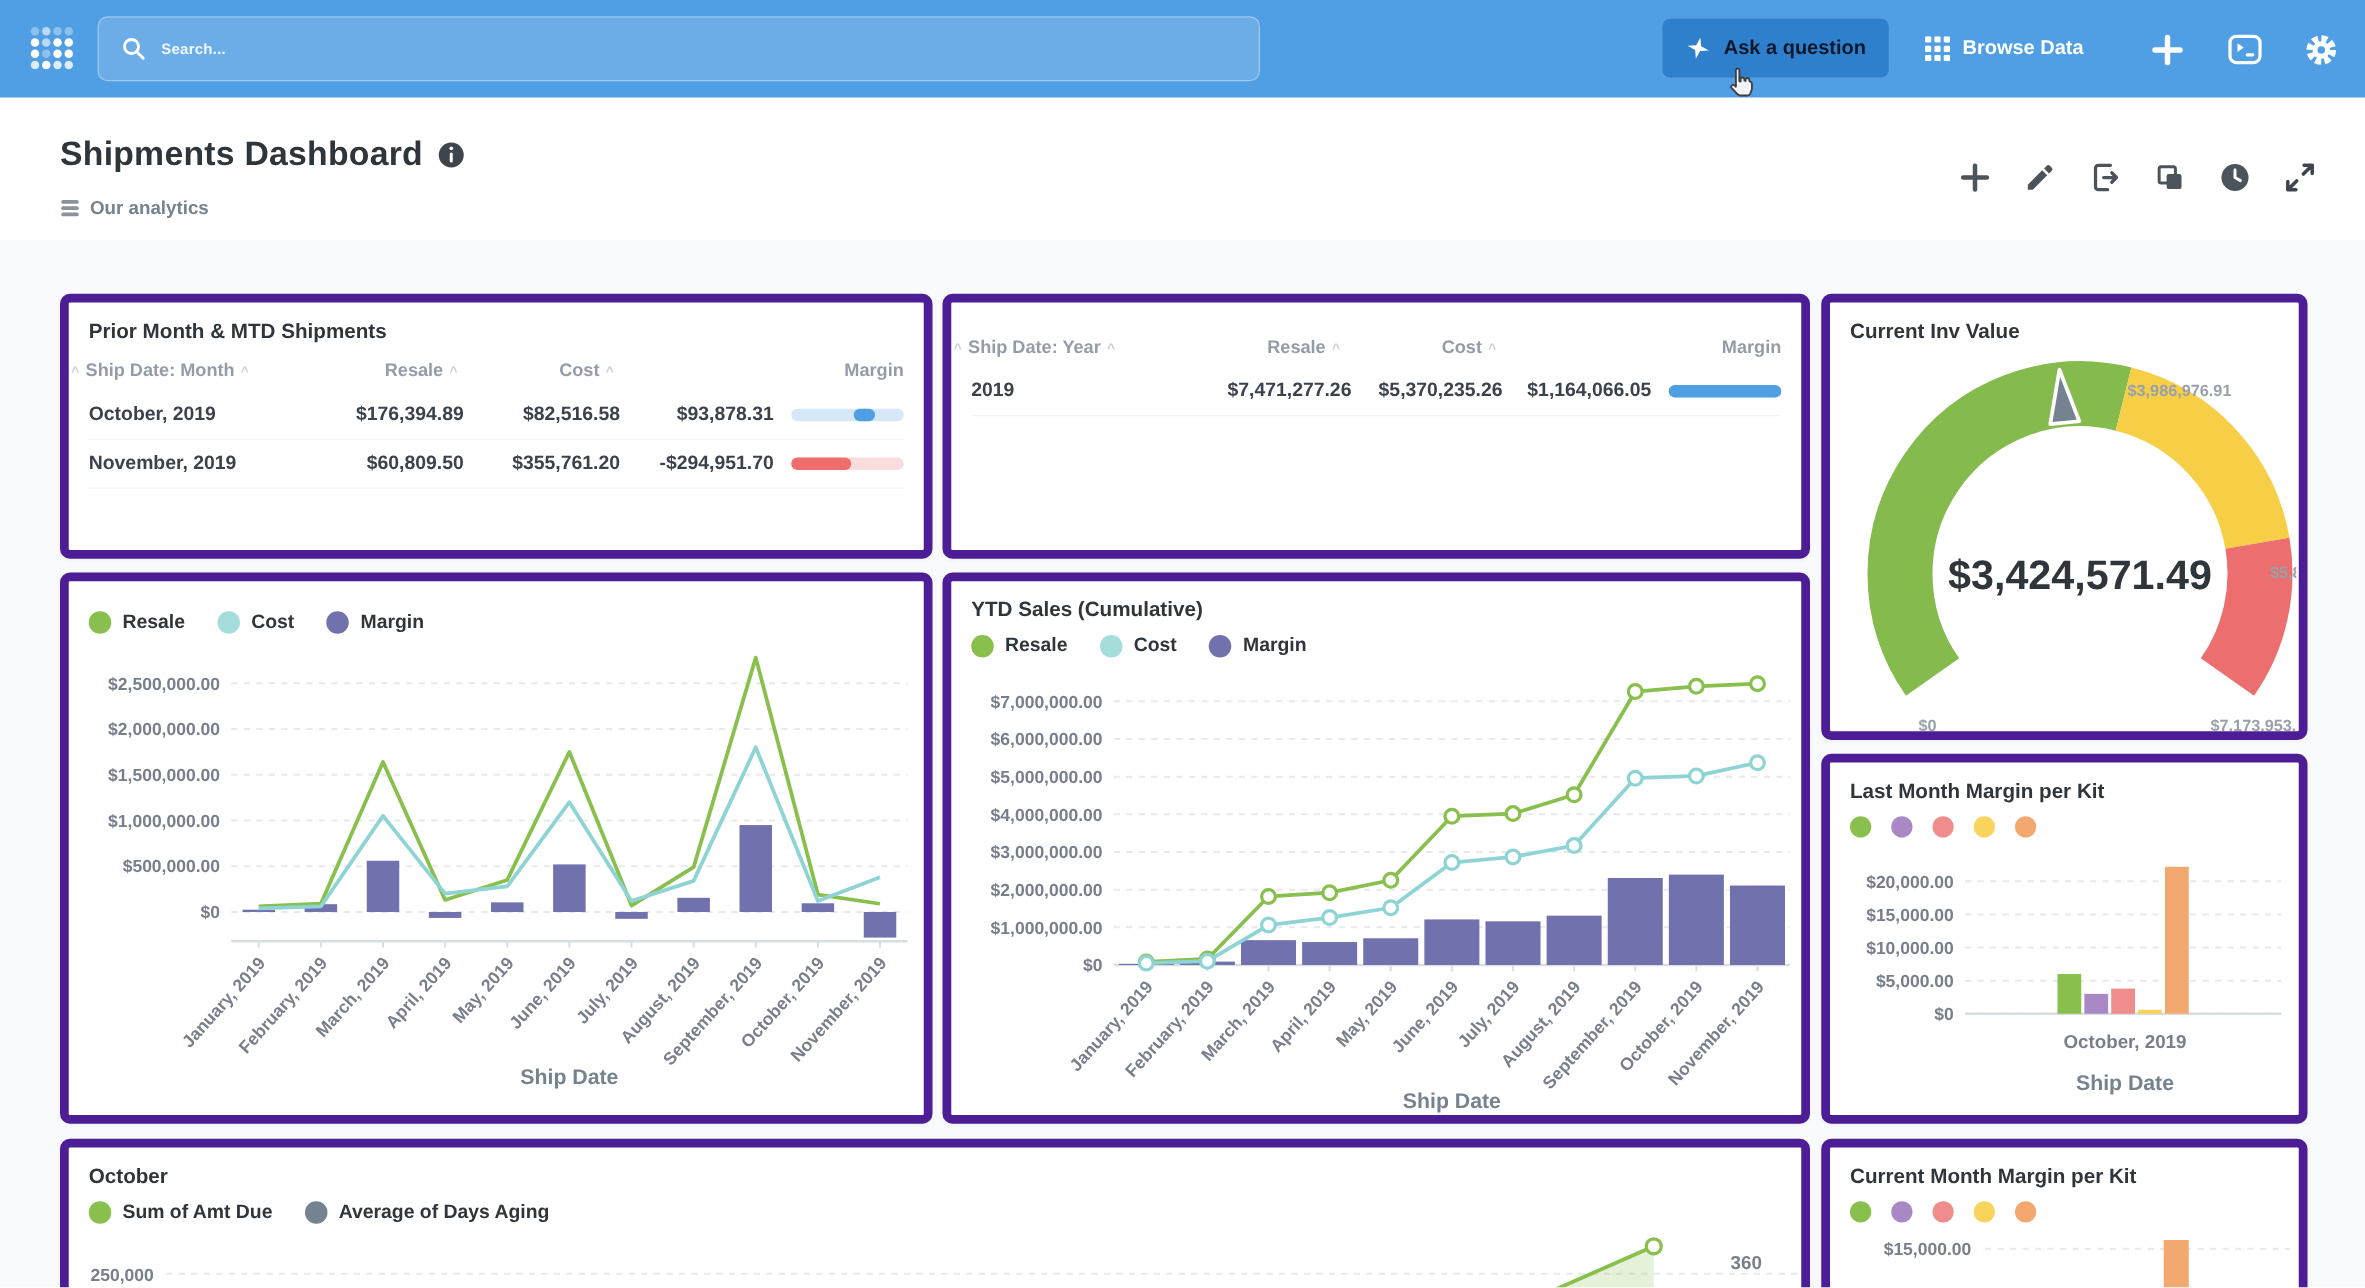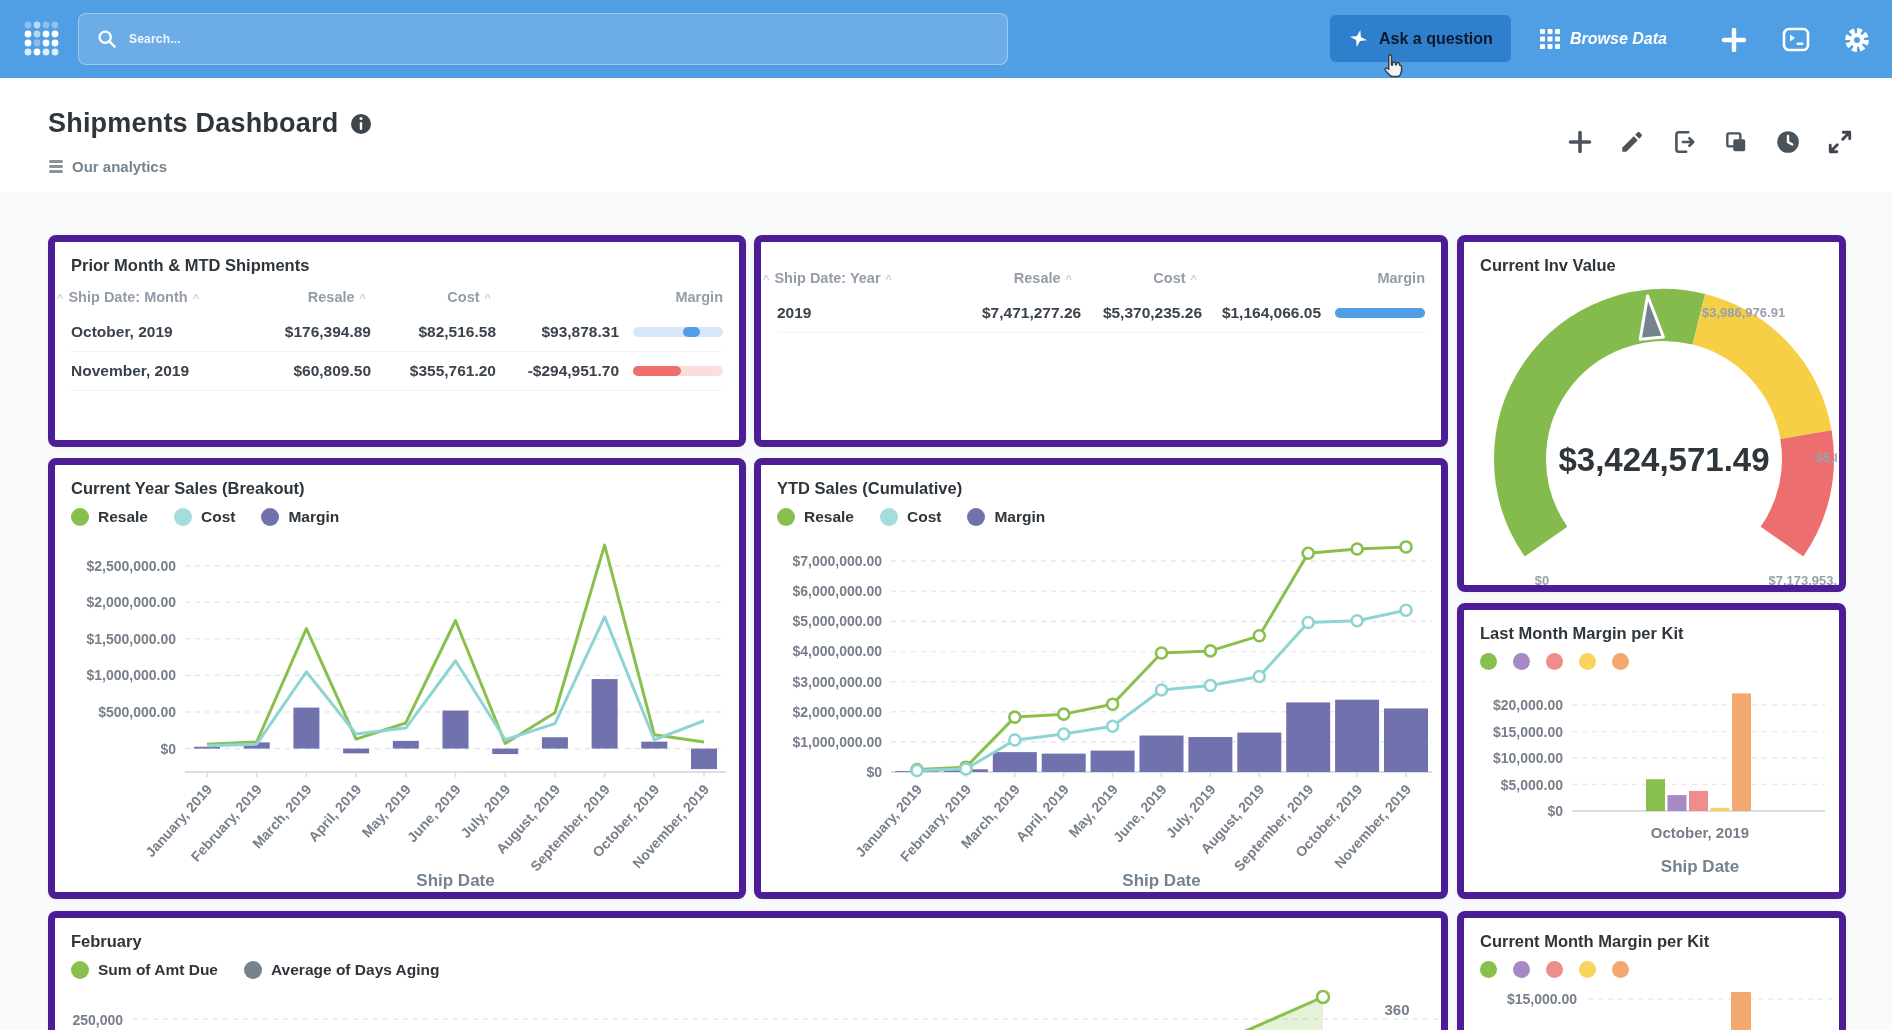--- a/index.html
+++ b/index.html
@@ -6,21 +6,21 @@
   html,body { width:1892px; height:1030px; background:#fff; font-family:"Liberation Sans", sans-serif; }
   #canvas { position:relative; width:1892px; height:1030px; overflow:hidden; background:#fff; }
   .dash-bg { position:absolute; left:0; top:192px; width:1892px; height:838px; background:#F8FAFB; }
 
   
   .nav { position:absolute; left:0; top:0; width:1892px; height:78px; background:#509EE3; display:flex; align-items:center; z-index:5; }
   .logo { position:absolute; left:16px; top:15px; width:48px; height:48px; display:flex; align-items:center; justify-content:center; cursor:pointer; }
   .search { position:absolute; left:78px; top:13px; width:930px; height:52px; border-radius:8px; background:rgba(255,255,255,0.16); border:1px solid rgba(255,255,255,0.35); display:flex; align-items:center; padding:0 18px; gap:12px; color:rgba(255,255,255,0.95); }
   .search .ph { font-size:12px; font-weight:700; color:rgba(255,255,255,0.9); letter-spacing:0.2px; }
   .askbtn { position:absolute; left:1330px; top:15px; height:47px; padding:0 18px; border:none; border-radius:6px; background:#2E80CC; color:#0f172a; font-family:inherit; font-size:16px; font-weight:700; display:flex; align-items:center; gap:10px; cursor:pointer; }
-  .browse { position:absolute; left:1540px; top:24px; height:30px; display:flex; align-items:center; gap:10px; color:#fff; font-size:16px; font-weight:700; cursor:pointer;font-style:italic; }
+  .browse { position:absolute; left:1540px; top:24px; height:30px; display:flex; align-items:center; gap:10px; color:#fff; font-size:16px; font-weight:700; cursor:pointer; }
   .navicon { position:absolute; top:24px; width:32px; height:32px; display:flex; align-items:center; justify-content:center; cursor:pointer; }
 
   
   .pagehead { position:absolute; left:48px; top:108px; display:flex; align-items:center; gap:12px; }
   .pagehead h1 { font-size:27px; font-weight:700; color:#2E353B; letter-spacing:0.2px; }
   .crumb { position:absolute; left:48px; top:158px; display:flex; align-items:center; gap:8px; color:#74838F; font-size:15px; font-weight:700; }
   .actions { position:absolute; left:1566px; top:128px; display:flex; gap:24px; align-items:center; }
   .actions .act { width:28px; height:28px; display:flex; align-items:center; justify-content:center; cursor:pointer; }
 
   
@@ -261,21 +261,20 @@
           <polygon points="167.56915789561953,14.825163006850488 160.1989807140324,58.34419579080587 183.46767626726094,56.0011613520704" fill="#74838F" stroke="#fff" stroke-width="3" stroke-linejoin="round"></polygon>
           <text x="62" y="304" text-anchor="middle" class="glabel">$0</text>
           <text x="222" y="36" text-anchor="start" class="glabel">$3,986,976.91</text>
           <text x="336" y="181" text-anchor="start" class="glabel">$5,889</text>
           <text x="330" y="304" text-anchor="middle" class="glabel">$7,173,953.81</text>
           <text x="184" y="190" text-anchor="middle" class="gvalue">$3,424,571.49</text>
         </svg></div>
   </div>
 
   <div class="card" style="left:48px; top:458px; width:698px; height:441px">
-    <div class="ctitle">Current Year Sales (Breakout)</div>
     <div class="legend" id="leg-breakout">
         <div class="leg">
           <span class="dot" style="background: rgb(136, 191, 77);"></span>
           <span>Resale</span>
         </div>
         <div class="leg">
           <span class="dot" style="background: rgb(165, 220, 220);"></span>
           <span>Cost</span>
         </div>
         <div class="leg">
@@ -456,21 +455,21 @@
           <rect x="187.5" y="119.11016949152543" width="19" height="15.889830508474574" fill="#A989C5"></rect>
           <rect x="209" y="114.87288135593221" width="19" height="20.127118644067792" fill="#EF8C8C"></rect>
           <rect x="230.5" y="131.82203389830508" width="19" height="3.1779661016949206" fill="#F9D45C"></rect>
           <rect x="252" y="17.41525423728814" width="19" height="117.58474576271186" fill="#F2A86F"></rect>
           <text x="220" y="162" text-anchor="middle" class="tick-big">October, 2019</text>
           <text x="220" y="196" text-anchor="middle" class="xlabel">Ship Date</text>
         </svg></div>
   </div>
 
   <div class="card" style="left:48px; top:911px; width:1400px; height:170px">
-    <div class="ctitle">February</div>
+    <div class="ctitle">October</div>
     <div class="legend" id="leg-dog">
         <div class="leg">
           <span class="dot" style="background: rgb(136, 191, 77);"></span>
           <span>Sum of Amt Due</span>
         </div>
         <div class="leg">
           <span class="dot" style="background: rgb(116, 131, 143);"></span>
           <span>Average of Days Aging</span>
         </div>
       </div>

